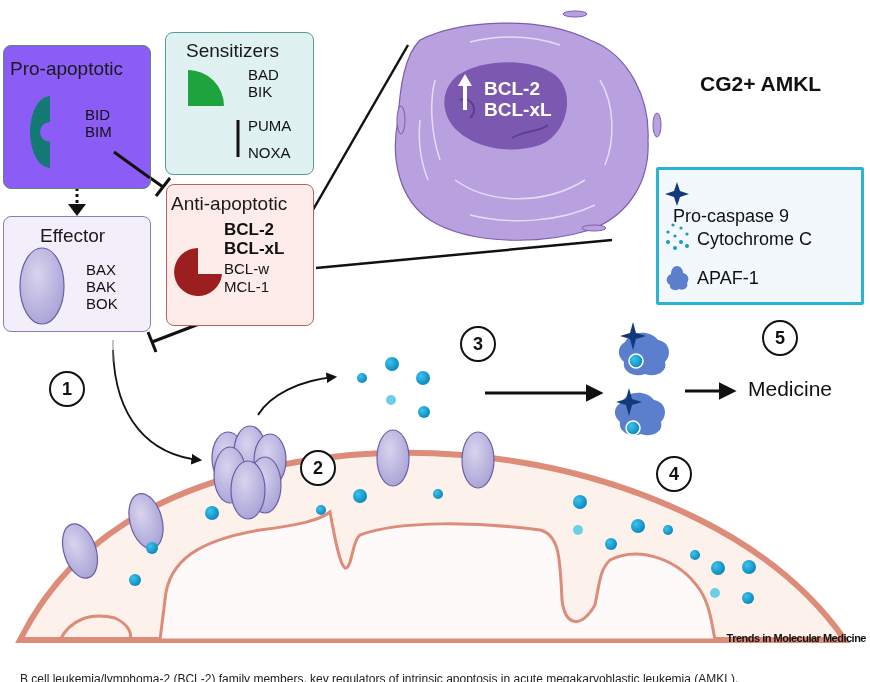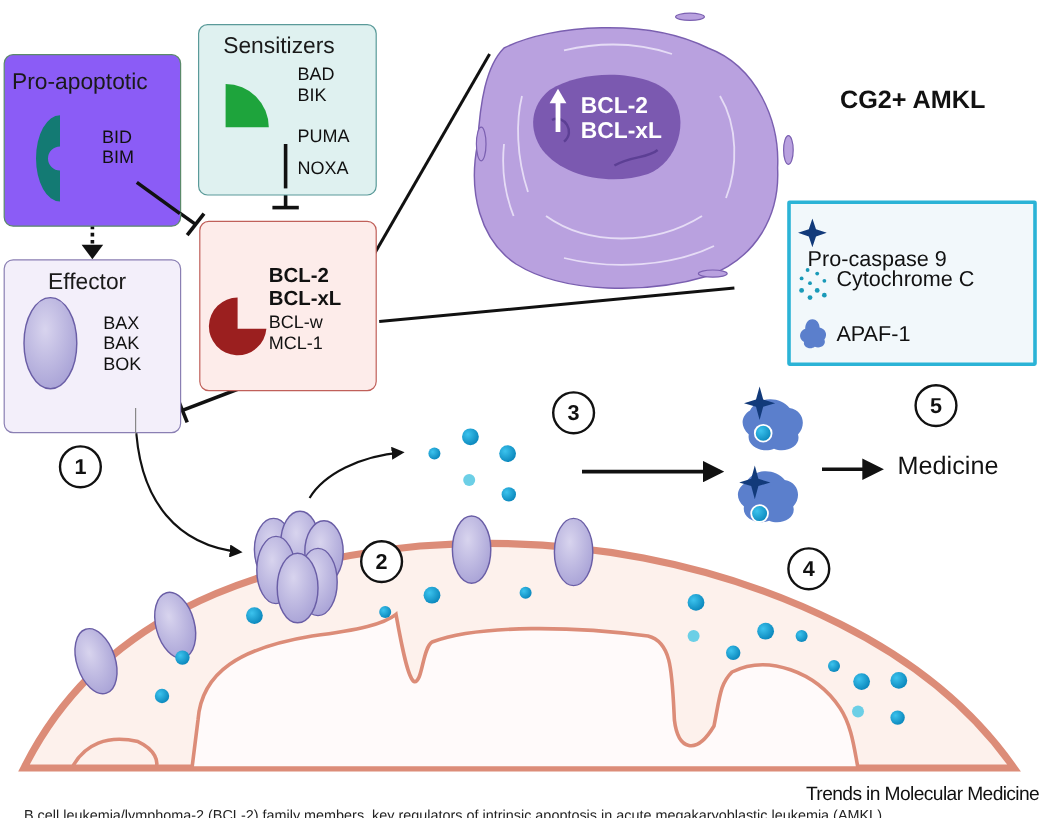--- a/index.html
+++ b/index.html
@@ -139,44 +139,45 @@
   <div class="box-title" style="left:6px;top:12px;">Pro-apoptotic</div>
   <div class="lst" style="left:81px;top:60px;">BID</div>
   <div class="lst" style="left:81px;top:77px;">BIM</div>
 </div>
 
 <svg width="870" height="682" style="pointer-events:none">
     <path d="M50,96 A20,36 0 0 0 50,168 L50,142 A10,10 0 0 1 50,122 z" fill="#137a73"></path>
     <line x1="114" y1="152" x2="150" y2="178" stroke="#111" stroke-width="3"></line>
   </svg>
 
-<div class="box" style="left:165px;top:20px;width:149px;height:143px;background:#dff1f0;border:1.5px solid #5a9a99;">
+<div class="box" style="left:165px;top:32px;width:149px;height:143px;background:#dff1f0;border:1.5px solid #5a9a99;">
   <div class="box-title" style="left:20px;top:7px;">Sensitizers</div>
   <div class="lst" style="left:82px;top:33px;">BAD</div>
   <div class="lst" style="left:82px;top:50px;">BIK</div>
   <div class="lst" style="left:82px;top:67px;margin-top:44px;">NOXA</div>
   <div class="lst" style="left:82px;top:84px;">PUMA</div>
 </div>
 <svg width="870" height="682" style="pointer-events:none">
     <path d="M188,70 A36,36 0 0 1 224,106 L188,106 z" fill="#1ea43c"></path>
     <line x1="238" y1="120" x2="238" y2="157" stroke="#111" stroke-width="3"></line>
   </svg>
 
-<div class="box" style="left:3px;top:216px;width:148px;height:145px;background:#f3effa;border:1.5px solid #8a7fb3;">
+<div class="box" style="left:3px;top:216px;width:148px;height:116px;background:#f3effa;border:1.5px solid #8a7fb3;">
   <div class="box-title" style="left:36px;top:8px;">Effector</div>
   <div class="lst" style="left:82px;top:44px;">BAX</div>
   <div class="lst" style="left:82px;top:61px;">BAK</div>
   <div class="lst" style="left:82px;top:78px;">BOK</div>
 </div>
 <svg width="870" height="682" style="pointer-events:none">
     <ellipse cx="42" cy="286" rx="22" ry="38" fill="url(#ovalg)" stroke="#6a5ea6" stroke-width="1.2"></ellipse>
     <line x1="113" y1="340" x2="113" y2="362" stroke="#888" stroke-width="1"></line>
   </svg>
 
 <div class="box" style="left:166px;top:184px;width:148px;height:142px;background:#fdecea;border:1.5px solid #c0605a;">
+  <div class="box-title" style="left:4px;top:8px;">Anti-apoptotic</div>
   <div class="lst" style="left:57px;top:35px;font-weight:bold;font-size:17px;line-height:19px;">BCL-2</div>
   <div class="lst" style="left:57px;top:54px;font-weight:bold;font-size:17px;line-height:19px;">BCL-xL</div>
   <div class="lst" style="left:57px;top:75px;">BCL-w</div>
   <div class="lst" style="left:57px;top:93px;">MCL-1</div>
 </div>
 <svg width="870" height="682" style="pointer-events:none">
     <path d="M198,248 L198,274 L222,274 A24,24 0 1 1 198,248 z" fill="#9b1f1f"></path>
   </svg>
 
 <div class="abs" style="left:484px;top:78px;color:#fff;font-weight:bold;font-size:19px;line-height:21px;">
@@ -186,21 +187,21 @@
 
 <div class="abs" style="left:700px;top:72px;font-weight:bold;font-size:21px;">CG2+ AMKL</div>
 
 <div class="box" style="left:656px;top:167px;width:208px;height:138px;background:#f2f8fb;border:3px solid #2bb3d6;border-radius:2px;">
   <div class="abs" style="left:6px;top:12px;display:flex;flex-direction:column;">
     <svg width="24" height="24" style="position:static">
         <path d="M12,0 L15,9 L24,12 L15,15 L12,24 L9,15 L0,12 L9,9 z" fill="#123a7a"></path>
       </svg>
     <span style="margin-left:8px;font-size:18px;">Pro-caspase 9</span>
   </div>
-  <div class="abs" style="left:6px;top:52px;display:flex;align-items:flex-start;">
+  <div class="abs" style="left:6px;top:52px;display:flex;align-items:flex-end;">
     <svg width="24" height="28" style="position:static">
       <g fill="#1a9ab8">
           <circle cx="8" cy="3" r="1.6"></circle>
           <circle cx="16" cy="6" r="1.6"></circle>
           <circle cx="3" cy="10" r="1.6"></circle>
           <circle cx="22" cy="12" r="1.6"></circle>
           <circle cx="10" cy="14" r="1.6"></circle>
           <circle cx="3" cy="20" r="2"></circle>
           <circle cx="16" cy="20" r="2"></circle>
           <circle cx="22" cy="24" r="2"></circle>
@@ -218,14 +219,14 @@
 </div>
 
 <div class="num" style="left:49px;top:371px;">1</div>
 <div class="num" style="left:300px;top:450px;">2</div>
 <div class="num" style="left:460px;top:326px;">3</div>
 <div class="num" style="left:656px;top:456px;">4</div>
 <div class="num" style="left:762px;top:320px;">5</div>
 
 <div class="abs" style="left:748px;top:377px;font-size:21px;">Medicine</div>
 
-<div class="abs" style="right:4px;top:654px;font-weight:normal;font-size:16px;letter-spacing:-0.5px;">Trends in Molecular Medicine</div>
+<div class="abs" style="right:4px;top:632px;font-weight:bold;font-size:11px;letter-spacing:-0.5px;">Trends in Molecular Medicine</div>
 <div class="abs" style="left:20px;top:672px;font-size:12px;color:#222;">B cell leukemia/lymphoma-2 (BCL-2) family members, key regulators of intrinsic apoptosis in acute megakaryoblastic leukemia (AMKL).</div>
 
 </body></html>

